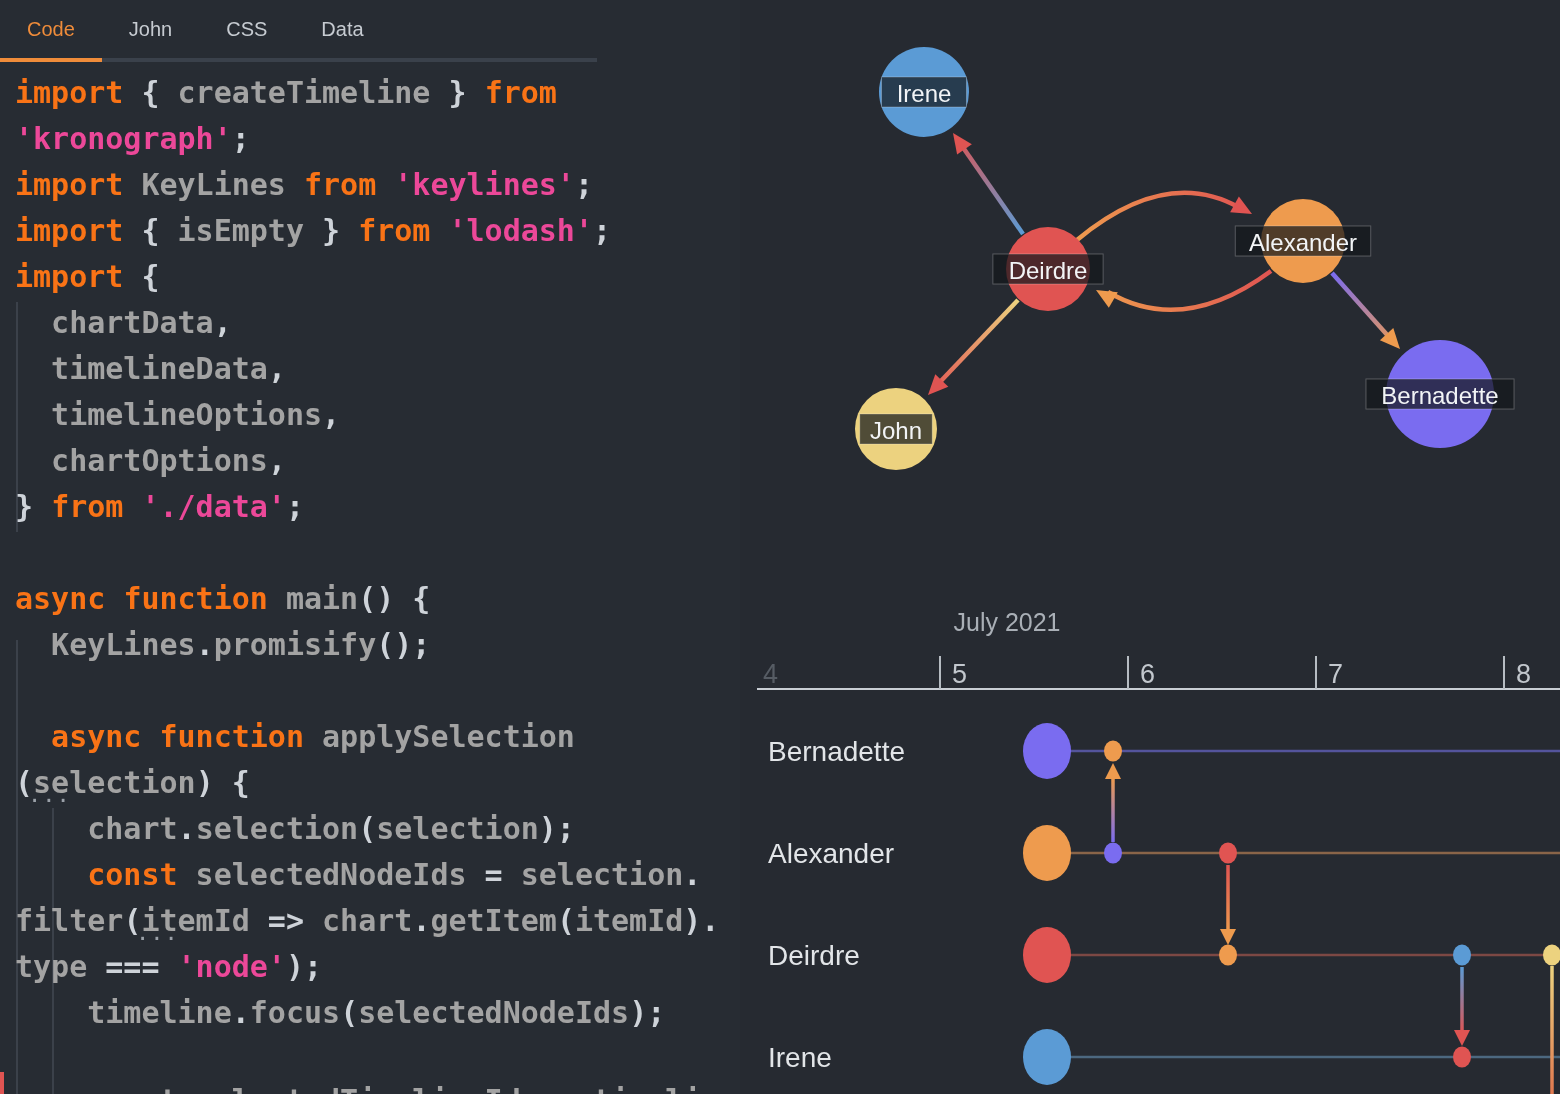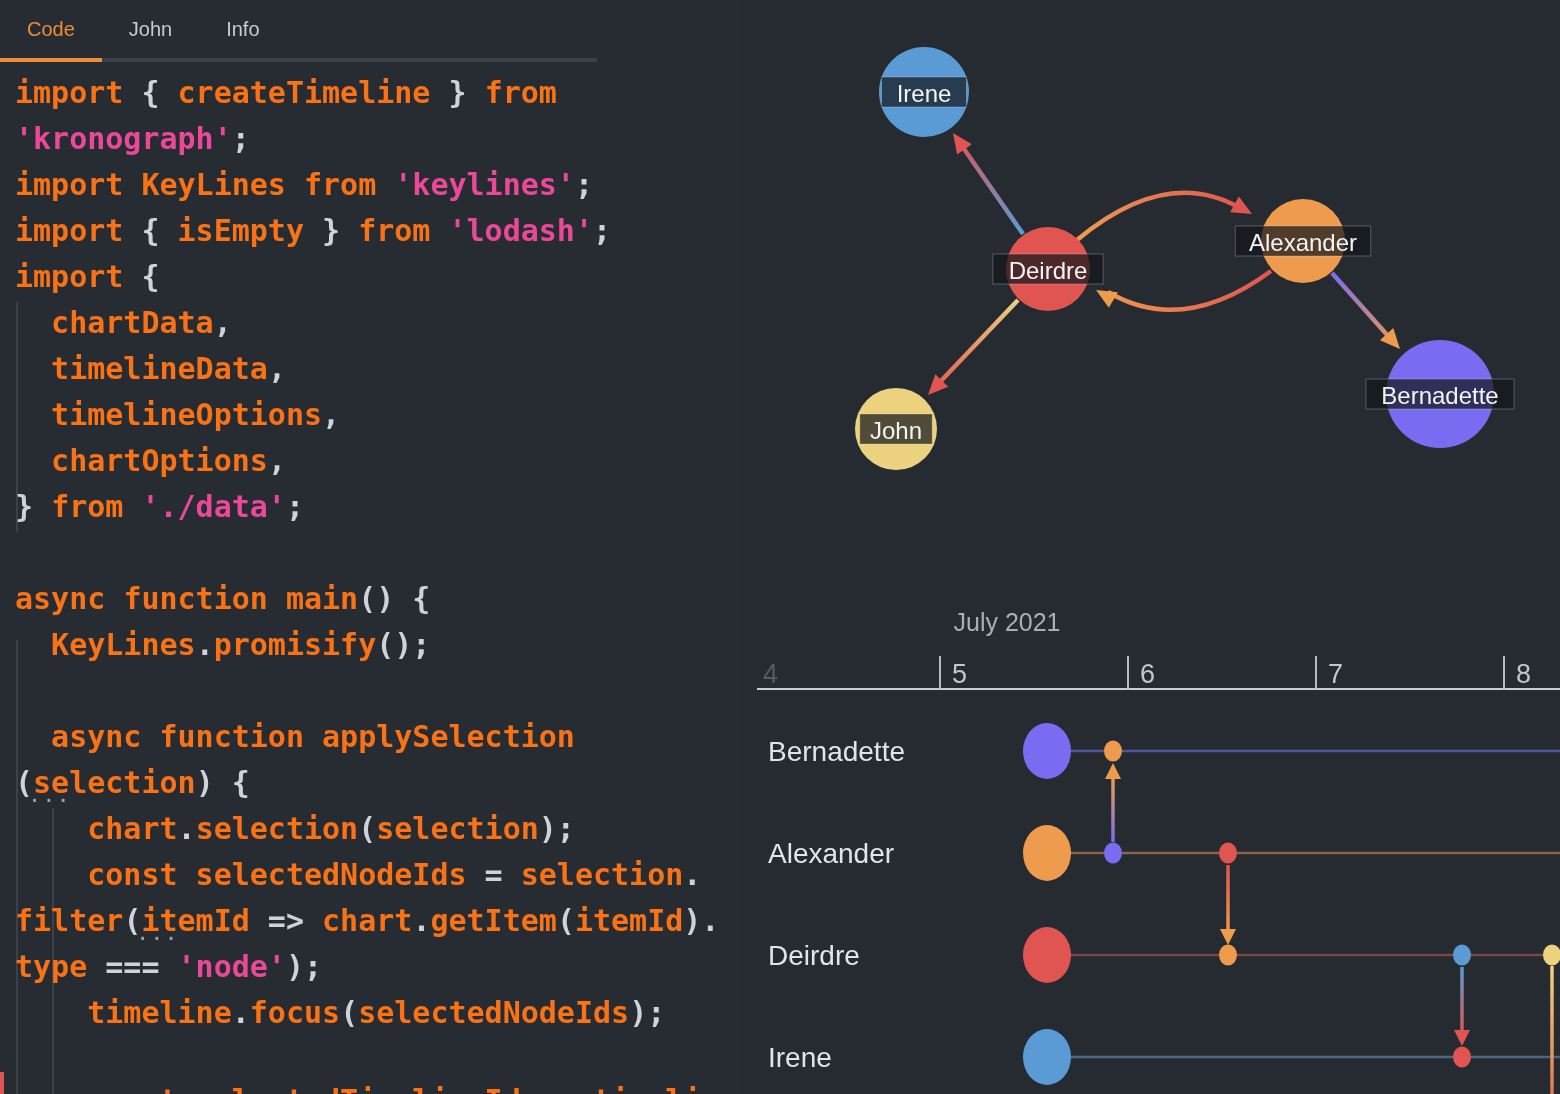--- a/index.html
+++ b/index.html
@@ -10,38 +10,39 @@
   .tabs{position:absolute;left:0;top:0;display:flex;z-index:2}
   .tab{height:58px;line-height:58px;padding:0 27px;font-size:20px;color:#c6cbd1;
        border-bottom:4px solid transparent;cursor:pointer}
   .tab.active{color:#ef8c3a;border-bottom-color:#ef8c3a}
   .code{position:absolute;left:15px;top:70px;z-index:1;
         font-family:"DejaVu Sans Mono",monospace;font-weight:700;font-size:30px;line-height:46px;
         white-space:pre}
   .code-line{height:46px}
   .code-line.nudge{margin-top:-4px}
   .tok-k{color:#f97316}
-  .tok-i{color:#f97316}
+  .tok-i{color:#a3a3a3}
   .tok-p{color:#ced3d9}
   .tok-s{color:#ec4899}
   .indent-guide{position:absolute;width:2px;background:#3b414a;z-index:0}
   .hint-dots{position:absolute;color:#9aa0a8;font-size:22px;letter-spacing:1px;line-height:10px;z-index:1;
              font-family:"DejaVu Sans Mono",monospace}
   .gutter-mark{position:absolute;left:0;top:1072px;width:4px;height:22px;background:#e05452}
   #viz{position:absolute;left:740px;top:0;width:820px;height:1094px}
 </style>
 </head>
 <body>
 
 <div class="editor-panel">
   <div class="tab-track"></div>
   <div class="tabs">
     <div class="tab active">Code</div>
     <div class="tab">John</div>
-    <div class="tab">Info</div>
+    <div class="tab">CSS</div>
+    <div class="tab">Data</div>
   </div>
   <div class="code" id="code-lines"><div class="code-line"><span class="tok-k">import</span><span class="tok-p"> { </span><span class="tok-i">createTimeline</span><span class="tok-p"> } </span><span class="tok-k">from</span></div><div class="code-line"><span class="tok-s">'kronograph'</span><span class="tok-p">;</span></div><div class="code-line"><span class="tok-k">import</span><span class="tok-i"> KeyLines </span><span class="tok-k">from</span><span class="tok-s"> 'keylines'</span><span class="tok-p">;</span></div><div class="code-line"><span class="tok-k">import</span><span class="tok-p"> { </span><span class="tok-i">isEmpty</span><span class="tok-p"> } </span><span class="tok-k">from</span><span class="tok-s"> 'lodash'</span><span class="tok-p">;</span></div><div class="code-line"><span class="tok-k">import</span><span class="tok-p"> {</span></div><div class="code-line"><span class="tok-i">  chartData</span><span class="tok-p">,</span></div><div class="code-line"><span class="tok-i">  timelineData</span><span class="tok-p">,</span></div><div class="code-line"><span class="tok-i">  timelineOptions</span><span class="tok-p">,</span></div><div class="code-line"><span class="tok-i">  chartOptions</span><span class="tok-p">,</span></div><div class="code-line"><span class="tok-p">} </span><span class="tok-k">from</span><span class="tok-s"> './data'</span><span class="tok-p">;</span></div><div class="code-line"></div><div class="code-line"><span class="tok-k">async</span><span class="tok-p"> </span><span class="tok-k">function</span><span class="tok-i"> main</span><span class="tok-p">() {</span></div><div class="code-line"><span class="tok-i">  KeyLines</span><span class="tok-p">.</span><span class="tok-i">promisify</span><span class="tok-p">();</span></div><div class="code-line"></div><div class="code-line"><span class="tok-k">  async</span><span class="tok-p"> </span><span class="tok-k">function</span><span class="tok-i"> applySelection</span></div><div class="code-line"><span class="tok-p">(</span><span class="tok-i">selection</span><span class="tok-p">) {</span></div><div class="code-line"><span class="tok-i">    chart</span><span class="tok-p">.</span><span class="tok-i">selection</span><span class="tok-p">(</span><span class="tok-i">selection</span><span class="tok-p">);</span></div><div class="code-line"><span class="tok-k">    const</span><span class="tok-i"> selectedNodeIds </span><span class="tok-p">= </span><span class="tok-i">selection</span><span class="tok-p">.</span></div><div class="code-line"><span class="tok-i">filter</span><span class="tok-p">(</span><span class="tok-i">itemId</span><span class="tok-p"> =&gt; </span><span class="tok-i">chart</span><span class="tok-p">.</span><span class="tok-i">getItem</span><span class="tok-p">(</span><span class="tok-i">itemId</span><span class="tok-p">).</span></div><div class="code-line"><span class="tok-i">type</span><span class="tok-p"> === </span><span class="tok-s">'node'</span><span class="tok-p">);</span></div><div class="code-line"><span class="tok-i">    timeline</span><span class="tok-p">.</span><span class="tok-i">focus</span><span class="tok-p">(</span><span class="tok-i">selectedNodeIds</span><span class="tok-p">);</span></div><div class="code-line"></div><div class="code-line nudge"><span class="tok-i">    const selectedTimelineIds = timeline</span></div></div>
   <div id="guides">
       <div class="indent-guide" style="left: 16px; top: 302px; height: 230px;"></div>
       <div class="indent-guide" style="left: 16px; top: 640px; height: 454px;"></div>
       <div class="indent-guide" style="left: 52px; top: 808px; height: 286px;"></div>
     </div>
   <div id="hints">
       <div class="hint-dots" style="left: 28px; top: 790px;">...</div>
       <div class="hint-dots" style="left: 136px; top: 928px;">...</div>

